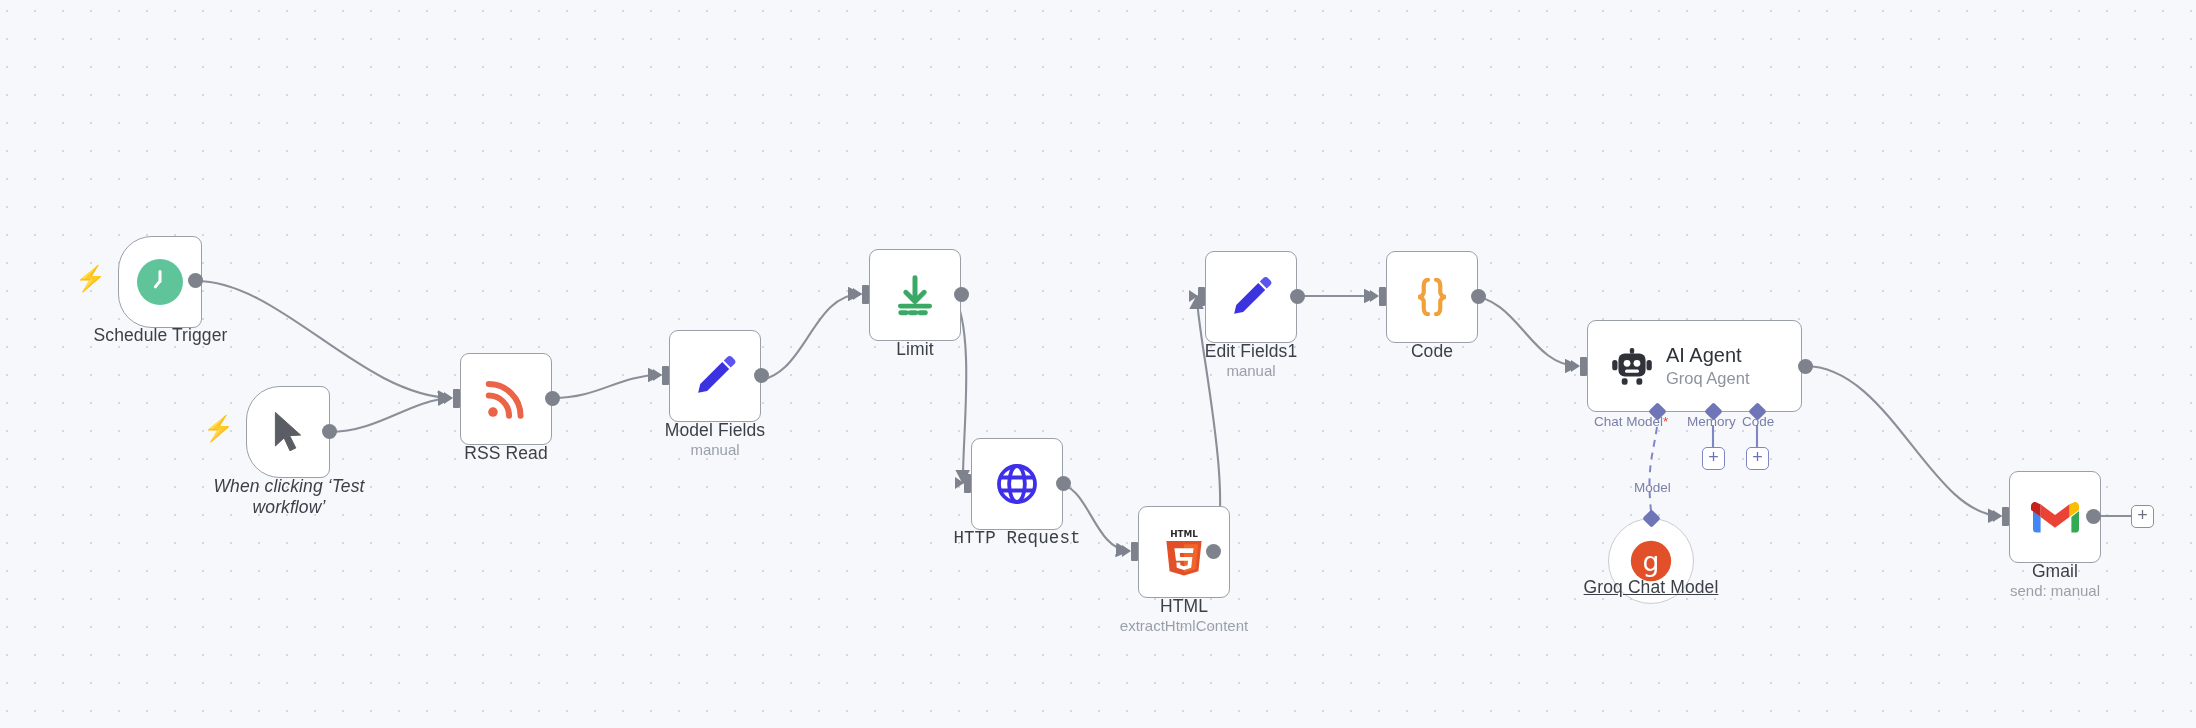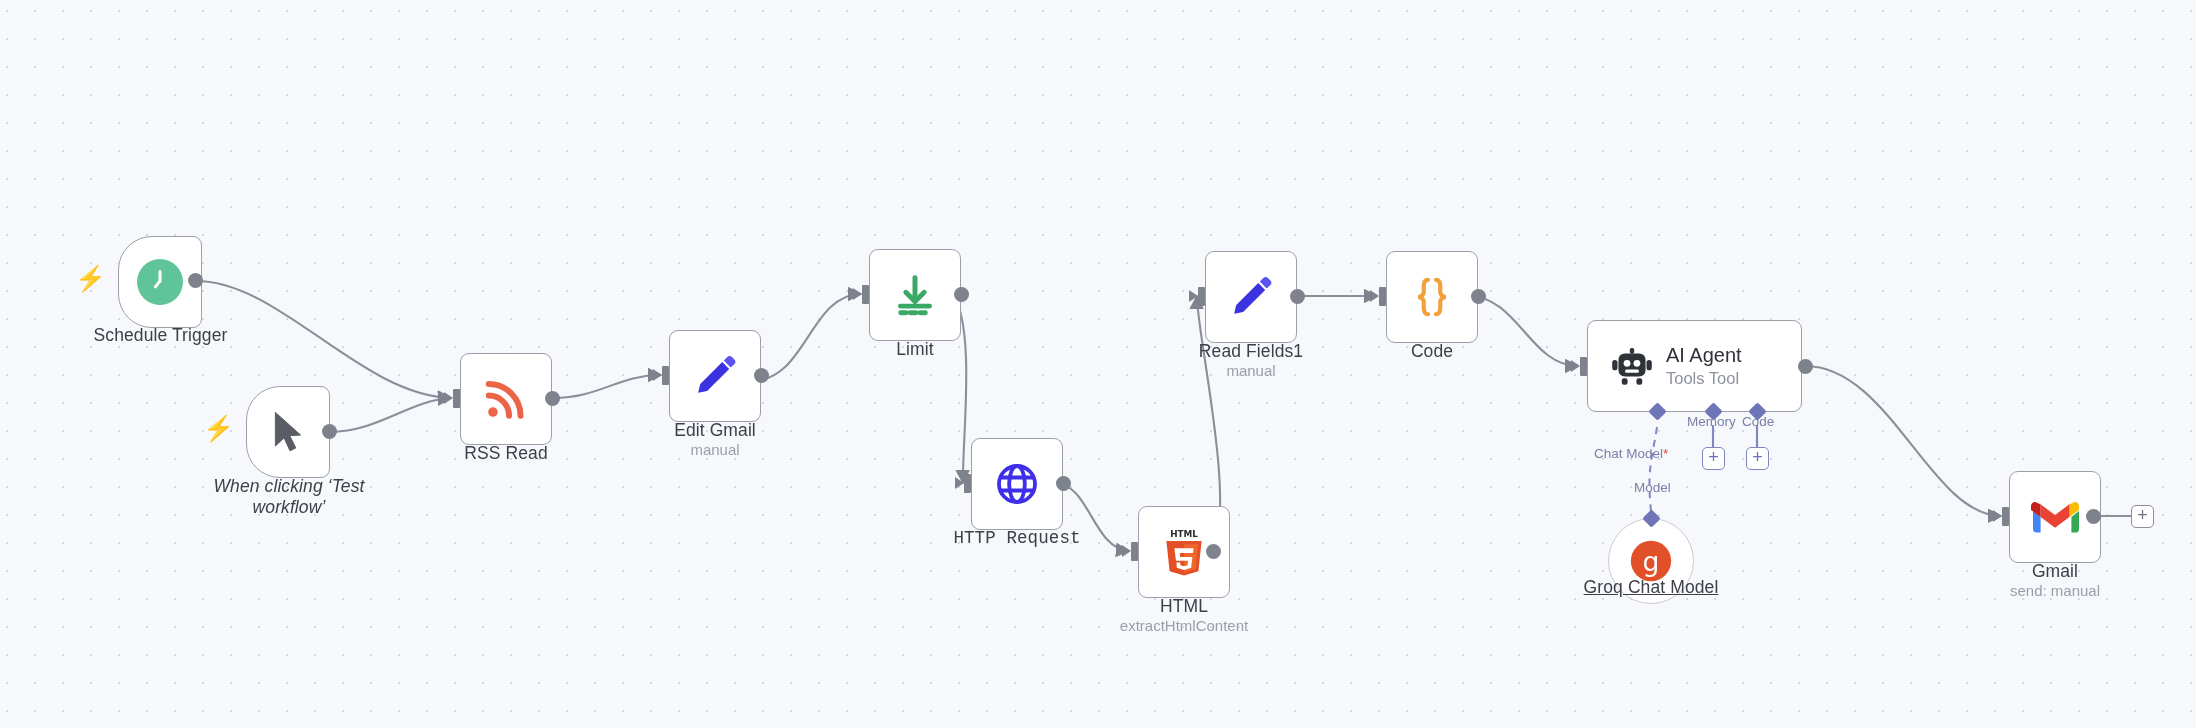--- a/index.html
+++ b/index.html
@@ -267,21 +267,21 @@
 
   <div class="node">
     <div class="port-in arrowed" style="left:662px; top:366px;"></div>
     <div class="node-box" style="left:669px; top:330px; width:92px; height:92px;">
       <svg width="46" height="46" viewBox="0 0 24 24">
         <path d="M3.2 20.8 L4.3 16.2 L15.8 4.7 L19.4 8.3 L7.9 19.8 Z" fill="#3b33e0"></path>
         <path d="M16.6 3.9 L18.3 2.2 a1.9 1.9 0 0 1 2.7 0 l1 1 a1.9 1.9 0 0 1 0 2.7 L20.2 7.6 Z" fill="#5b54ee"></path>
       </svg>
     </div>
     <div class="port-out" style="left:754px; top:368px;"></div>
-    <div class="node-label" style="left:605px; top:420px; width:220px;">Edit Gmail</div>
+    <div class="node-label" style="left:605px; top:420px; width:220px;">Model Fields</div>
     <div class="node-sublabel" style="left:605px; top:441px; width:220px;">manual</div>
   </div>
 
   <div class="node">
     <div class="port-in arrowed" style="left:862px; top:285px;"></div>
     <div class="node-box" style="left:869px; top:249px; width:92px; height:92px;">
       <svg width="46" height="46" viewBox="0 0 24 24">
         <path d="M12 3 L12 13" stroke="#39a965" stroke-width="2.6" stroke-linecap="round"></path>
         <path d="M7.2 10.6 L12 15.4 L16.8 10.6" fill="none" stroke="#39a965" stroke-width="2.6" stroke-linecap="round" stroke-linejoin="round"></path>
         <path d="M4.4 17.8 L19.6 17.8" stroke="#39a965" stroke-width="2.6" stroke-linecap="round"></path>
@@ -323,21 +323,21 @@
 
   <div class="node">
     <div class="port-in arrowed" style="left:1198px; top:287px;"></div>
     <div class="node-box" style="left:1205px; top:251px; width:92px; height:92px;">
       <svg width="46" height="46" viewBox="0 0 24 24">
         <path d="M3.2 20.8 L4.3 16.2 L15.8 4.7 L19.4 8.3 L7.9 19.8 Z" fill="#3b33e0"></path>
         <path d="M16.6 3.9 L18.3 2.2 a1.9 1.9 0 0 1 2.7 0 l1 1 a1.9 1.9 0 0 1 0 2.7 L20.2 7.6 Z" fill="#5b54ee"></path>
       </svg>
     </div>
     <div class="port-out" style="left:1290px; top:289px;"></div>
-    <div class="node-label" style="left:1141px; top:341px; width:220px;">Read Fields1</div>
+    <div class="node-label" style="left:1141px; top:341px; width:220px;">Edit Fields1</div>
     <div class="node-sublabel" style="left:1141px; top:362px; width:220px;">manual</div>
   </div>
 
   <div class="node">
     <div class="port-in arrowed" style="left:1379px; top:287px;"></div>
     <div class="node-box" style="left:1386px; top:251px; width:92px; height:92px;">
       <svg width="48" height="48" viewBox="0 0 24 24">
         <path d="M10 3.4 C7.3 3.4 7.9 7.4 7.9 9.3 C7.9 11 6.4 11.8 5.2 12 C6.4 12.2 7.9 13 7.9 14.7
                  C7.9 16.6 7.3 20.6 10 20.6" fill="none" stroke="#f0a13c" stroke-width="2.1" stroke-linecap="round"></path>
         <path d="M14 3.4 C16.7 3.4 16.1 7.4 16.1 9.3 C16.1 11 17.6 11.8 18.8 12 C17.6 12.2 16.1 13 16.1 14.7
@@ -357,27 +357,27 @@
         <circle cx="9.3" cy="10" r="1.85" fill="#ffffff"></circle>
         <circle cx="14.7" cy="10" r="1.85" fill="#ffffff"></circle>
         <rect x="8.2" y="13.4" width="7.6" height="1.7" rx="0.85" fill="#ffffff"></rect>
         <rect x="1.2" y="8.2" width="2.9" height="5.6" rx="1.4" fill="#2f3339"></rect>
         <rect x="19.9" y="8.2" width="2.9" height="5.6" rx="1.4" fill="#2f3339"></rect>
         <rect x="6.4" y="18.1" width="3.2" height="3.6" rx="1.2" fill="#2f3339"></rect>
         <rect x="14.4" y="18.1" width="3.2" height="3.6" rx="1.2" fill="#2f3339"></rect>
       </svg>
       <div class="inline-text-wrap">
         <div class="inline-title">AI Agent</div>
-        <div class="inline-sub">Tools Tool</div>
+        <div class="inline-sub">Groq Agent</div>
       </div>
     </div>
     <div class="port-out" style="left:1798px; top:359px;"></div>
 
     <div class="diamond" style="left:1651px; top:405px;"></div>
-    <div class="sub-label" style="left:1594px; top:414px;margin-top:32px;"><span>Chat Model</span><span class="req">*</span></div>
+    <div class="sub-label" style="left:1594px; top:414px;"><span>Chat Model</span><span class="req">*</span></div>
 
     <div class="diamond" style="left:1707px; top:405px;"></div>
     <div class="sub-label" style="left:1687px; top:414px;">Memory</div>
     <div class="plus-btn" style="left:1702px; top:447px;">+</div>
 
     <div class="diamond" style="left:1751px; top:405px;"></div>
     <div class="sub-label" style="left:1742px; top:414px;">Code</div>
     <div class="plus-btn" style="left:1746px; top:447px;">+</div>
   </div>
 

